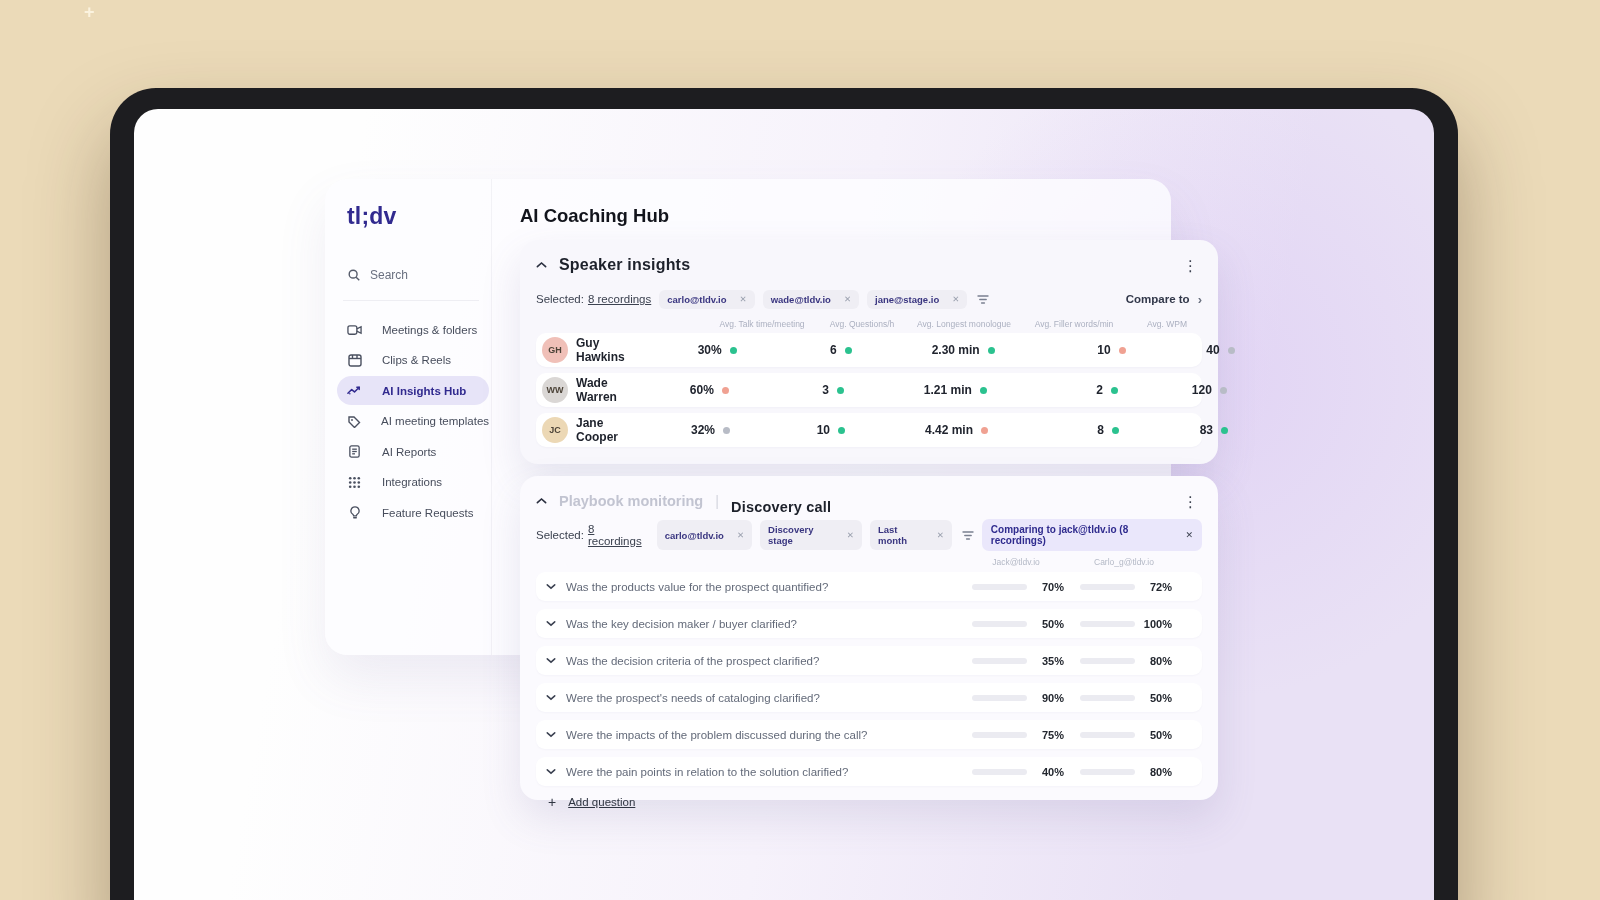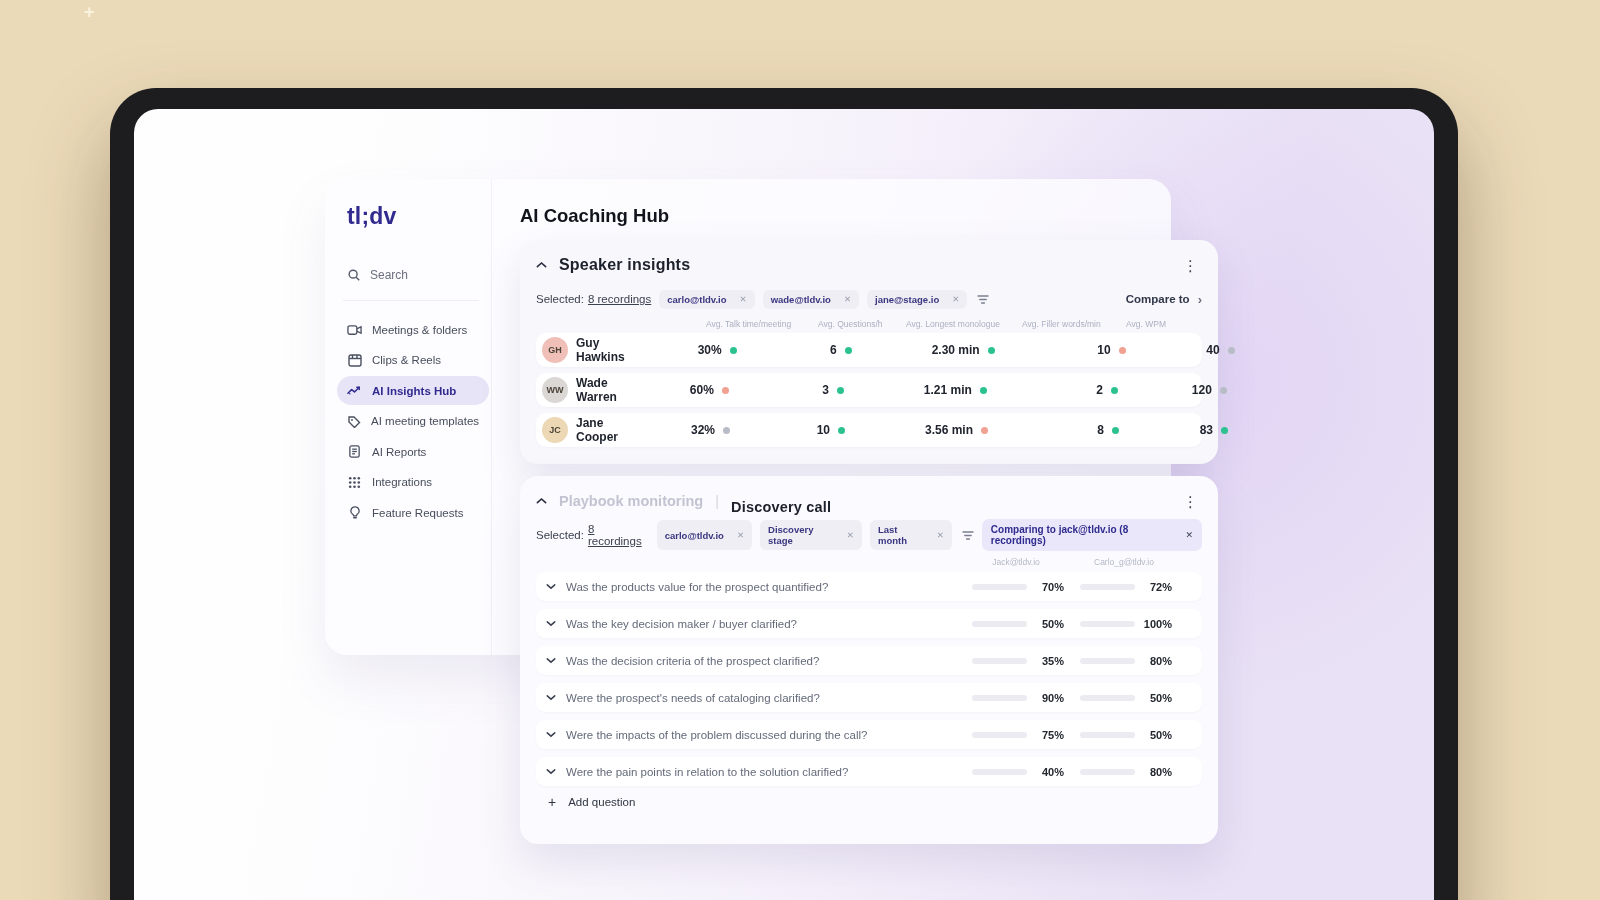--- a/index.html
+++ b/index.html
@@ -16,33 +16,33 @@
 
   .panel { position:absolute; left:191px; top:70px; width:846px; height:476px; border-radius:22px;
     background:rgba(253,253,255,.82); box-shadow:0 24px 50px rgba(110,95,160,.10); }
   .panel-divider { position:absolute; left:357px; top:70px; width:1px; height:476px; background:rgba(40,40,80,.05); }
 
   
   .sidebar { position:absolute; left:191px; top:70px; width:166px; height:476px; padding:24px 12px 0 22px; }
   .logo { font-size:23px; font-weight:800; color:#312a8f; letter-spacing:.2px; }
   .search-row { display:flex; align-items:center; gap:9px; margin-top:38px; color:#6a7080; font-size:12px; cursor:pointer; }
   .side-sep { height:1px; background:rgba(40,40,80,.07); margin:18px 0 14px -4px; }
-  .nav-item { display:flex; align-items:center; gap:10px; height:29px; margin:1.5px 0 1.5px -10px; padding:0 10px;
+  .nav-item { display:flex; align-items:center; gap:20px; height:29px; margin:1.5px 0 1.5px -10px; padding:0 10px;
     width:152px; border-radius:16px; color:#474d5c; font-size:11.5px; cursor:pointer; white-space:nowrap; }
   .nav-item .nav-ic { display:flex; width:15px; justify-content:center; color:#4a5060; }
   .nav-item.active { background:#e7e4f8; color:#312a8f; font-weight:700; }
   .nav-item.active .nav-ic { color:#312a8f; }
 
   
   .main-title { position:absolute; left:386px; top:96px; font-size:18.5px; font-weight:600; color:#12141c; }
 
   .card { position:absolute; left:386px; width:698px; border-radius:18px; background:#f8f7fc;
     box-shadow:0 18px 40px rgba(100,90,150,.14); padding:14px 16px; }
   .card1 { top:131px; height:224px; }
-  .card2 { top:367px; height:368px; background:#fbfafe; }
+  .card2 { top:367px; height:324px; background:#fbfafe; }
 
   .card-head { display:flex; align-items:center; gap:12px; height:22px; }
   .chev-btn { display:flex; align-items:center; cursor:pointer; color:#2b3040; }
   .card-title { font-size:16px; font-weight:600; color:#1d212b; letter-spacing:.2px; }
   .card2 .card-title-muted { font-size:14.5px; font-weight:600; color:#c2c4d1; }
   .card2 .card-title-sep { font-size:14.5px; color:#d4d6df; }
   .card2 .card-title { font-size:14.5px;margin-top:11px; }
   .kebab { margin-left:auto; font-size:15px; color:#3c4250; cursor:pointer; line-height:1; padding:2px 4px; }
 
   .filter-row { display:flex; align-items:center; gap:8px; margin-top:11px; height:24px; }
@@ -58,21 +58,21 @@
   .compare-btn .gt { color:#6b7180; font-size:13px; }
 
   .comparing-badge { margin-left:auto; display:flex; align-items:center; gap:8px; background:#eae7fb;
     border-radius:7px; padding:5px 9px; cursor:pointer; }
   .comparing-badge .bl { font-size:10px; font-weight:700; color:#2f2b8e; }
   .comparing-badge .bx { font-size:9px; color:#3c4250; }
 
   
   .scol-row { display:grid; grid-template-columns:112px 88px 116px 104px 82px; margin-left:170px; padding-right:26px;
     margin-top:8px; }
-  .scol { font-size:8.5px; color:#abb0c0; text-align:left; white-space:nowrap; overflow:hidden; }
+  .scol { font-size:8.5px; color:#abb0c0; text-align:center; white-space:nowrap; overflow:hidden; }
   .srows { margin-top:4px; }
   .srow { display:flex; align-items:center; height:34px; margin-bottom:6px; background:#ffffff; border-radius:10px;
     padding:0 26px 0 6px; box-shadow:0 1px 2px rgba(40,40,80,.03); cursor:pointer; }
   .avatar { width:26px; height:26px; border-radius:50%; display:flex; align-items:center; justify-content:center;
     font-size:9px; font-weight:700; color:#4c4338; flex:0 0 26px; }
   .sname { width:130px; margin-left:8px; font-size:12px; font-weight:600; color:#1d212b; }
   .smetrics { display:grid; grid-template-columns:112px 88px 116px 104px 82px; flex:1;gap:27px; }
   .mcell { display:flex; align-items:center; justify-content:flex-end; gap:8px; }
   .mval { font-size:12px; font-weight:600; color:#20242e; }
   .dot { width:7px; height:7px; border-radius:50%; }
@@ -90,21 +90,21 @@
   .qtext { font-size:11.5px; color:#636a79; flex:1; }
   .bargroup { display:flex; align-items:center; gap:7px; width:96px; justify-content:flex-end; }
   .bargroup + .bargroup { margin-left:12px; }
   .track { width:55px; height:6px; border-radius:3px; background:#ebebf1; overflow:hidden; }
   .fill { height:100%; border-radius:3px; }
   .fill.good { background:var(--good); }
   .fill.bad { background:var(--bad); }
   .pct { font-size:11px; font-weight:700; color:#23272f; width:30px; text-align:right; }
   .add-row { display:flex; align-items:center; gap:12px; margin-top:2px; padding-left:12px; cursor:pointer; }
   .add-plus { font-size:14px; color:#2f3542; }
-  .add-lb { font-size:11.5px; color:#2f3542; }
+  .add-lb { font-size:11.5px; color:#2f3542;text-decoration:underline; }
 </style>
 </head>
 <body>
 
 <div class="stage">
   <span class="decor-plus">+</span>
 
   <div class="laptop">
     <div class="screen">
       <div class="screen-blush"></div>
@@ -310,21 +310,21 @@
               <span class="smetrics">
                 <span class="mcell">
                   <span class="mval">32%</span>
                   <span class="dot neutral"></span>
                 </span>
                 <span class="mcell">
                   <span class="mval">10</span>
                   <span class="dot good"></span>
                 </span>
                 <span class="mcell">
-                  <span class="mval">3.56 min</span>
+                  <span class="mval">4.42 min</span>
                   <span class="dot bad"></span>
                 </span>
                 <span class="mcell">
                   <span class="mval">8</span>
                   <span class="dot good"></span>
                 </span>
                 <span class="mcell">
                   <span class="mval">83</span>
                   <span class="dot good"></span>
                 </span>

